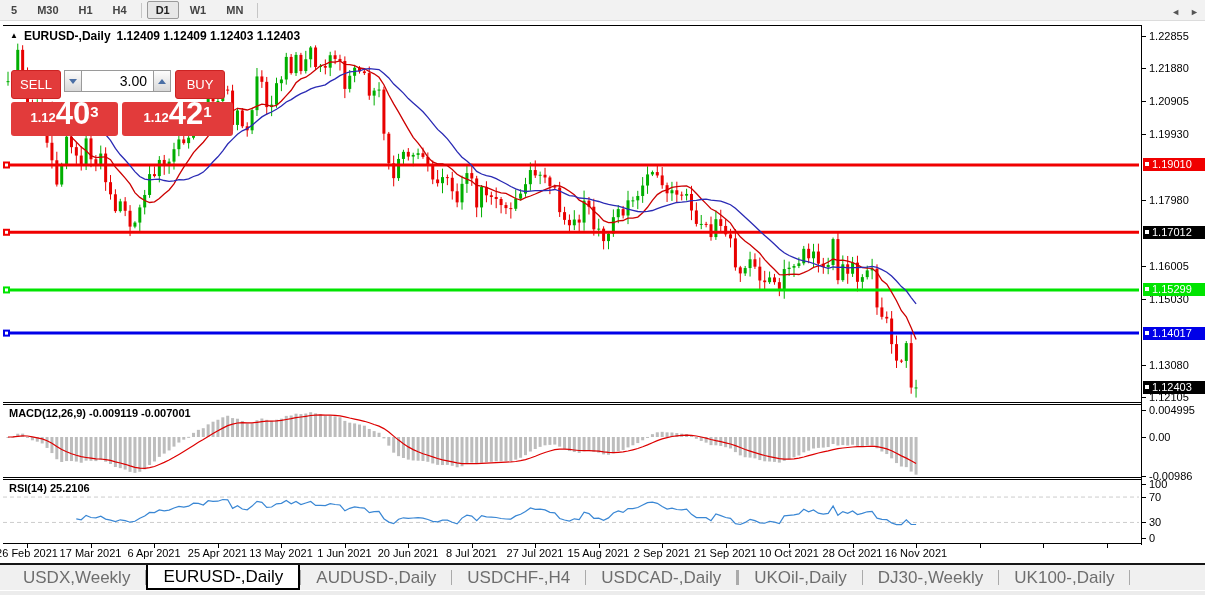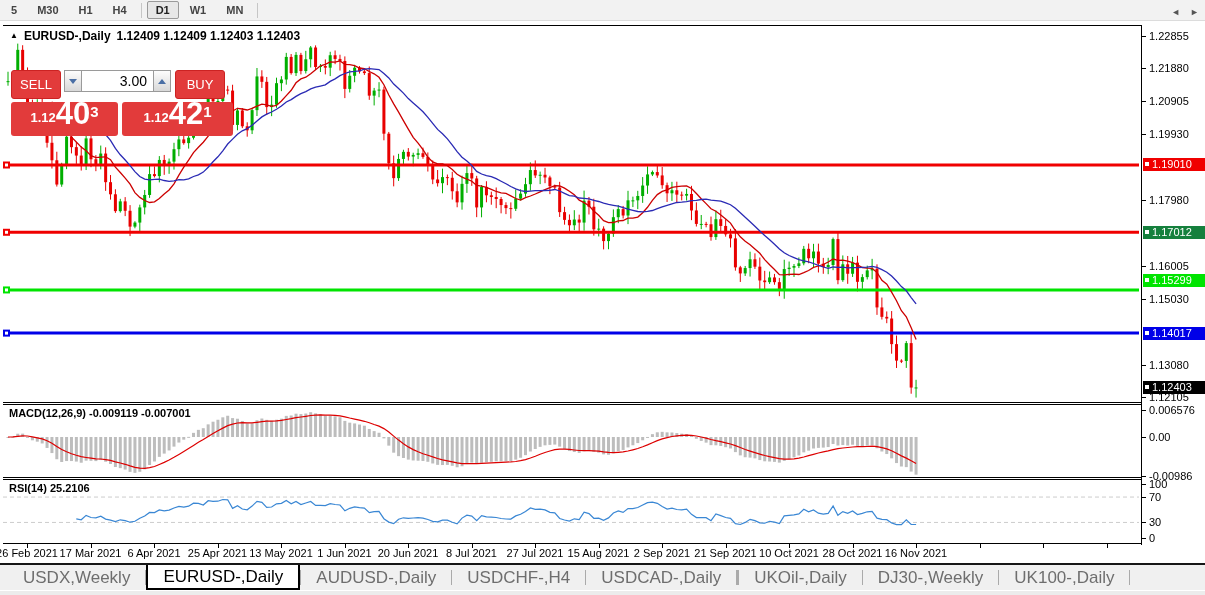--- a/index.html
+++ b/index.html
@@ -764,36 +764,36 @@
       <div class="axis-label" style="top: 169px;">1.17980</div>
       <div class="axis-tick" style="top: 241px;"></div>
       <div class="axis-label" style="top: 235px;">1.16005</div>
       <div class="axis-tick" style="top: 274px;"></div>
       <div class="axis-label" style="top: 268px;">1.15030</div>
       <div class="axis-tick" style="top: 340px;"></div>
       <div class="axis-label" style="top: 334px;">1.13080</div>
       <div class="axis-tick" style="top: 372px;"></div>
       <div class="axis-label" style="top: 366px;">1.12105</div>
       <div class="axis-tick" style="top: 385px;"></div>
-      <div class="axis-label" style="top: 379px;">0.006576</div>
+      <div class="axis-label" style="top: 379px;">0.004995</div>
       <div class="axis-tick" style="top: 412px;"></div>
       <div class="axis-label" style="top: 406px;">0.00</div>
       <div class="axis-tick" style="top: 451px;"></div>
       <div class="axis-label" style="top: 445px;">-0.00986</div>
       <div class="axis-tick" style="top: 459px;"></div>
       <div class="axis-label" style="top: 453px;">100</div>
       <div class="axis-tick" style="top: 472px;"></div>
       <div class="axis-label" style="top: 466px;">70</div>
       <div class="axis-tick" style="top: 497px;"></div>
       <div class="axis-label" style="top: 491px;">30</div>
       <div class="axis-tick" style="top: 513px;"></div>
       <div class="axis-label" style="top: 507px;">0</div>
       <div class="price-badge" style="top: 133.499px; background: rgb(240, 0, 0); color: rgb(255, 255, 255);">1.19010</div>
-      <div class="price-badge" style="top: 200.771px; background: #15803d; color: rgb(255, 255, 255);">1.17012</div>
-      <div class="price-badge" style="top: 249px; background: rgb(0, 228, 0); color: rgb(255, 255, 255);">1.15299</div>
+      <div class="price-badge" style="top: 200.771px; background: #000000; color: rgb(255, 255, 255);">1.17012</div>
+      <div class="price-badge" style="top: 258px; background: rgb(0, 228, 0); color: rgb(255, 255, 255);">1.15299</div>
       <div class="price-badge" style="top: 301.612px; background: rgb(0, 0, 232); color: rgb(255, 255, 255);">1.14017</div>
       <div class="price-badge" style="top: 355.955px; background: rgb(0, 0, 0); color: rgb(255, 255, 255);">1.12403</div>
     </div>
 
   <div id="tab-bar">
       <div class="tab">USDX,Weekly</div>
       <div class="tab-sep"></div>
       <div class="tab active">EURUSD-,Daily</div>
       <div class="tab-sep"></div>
       <div class="tab">AUDUSD-,Daily</div>

